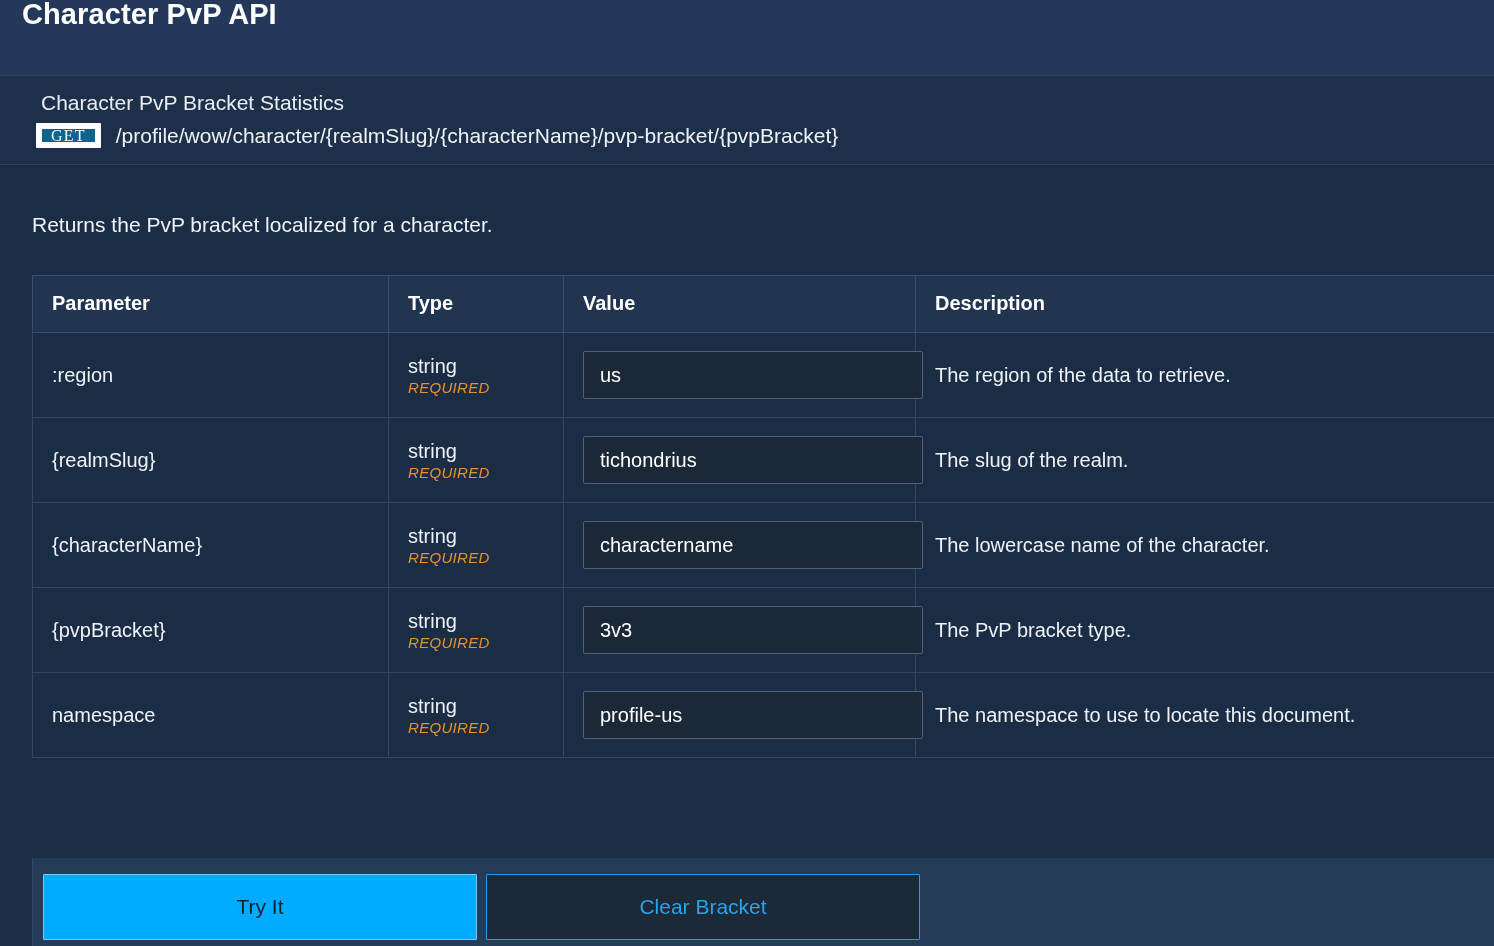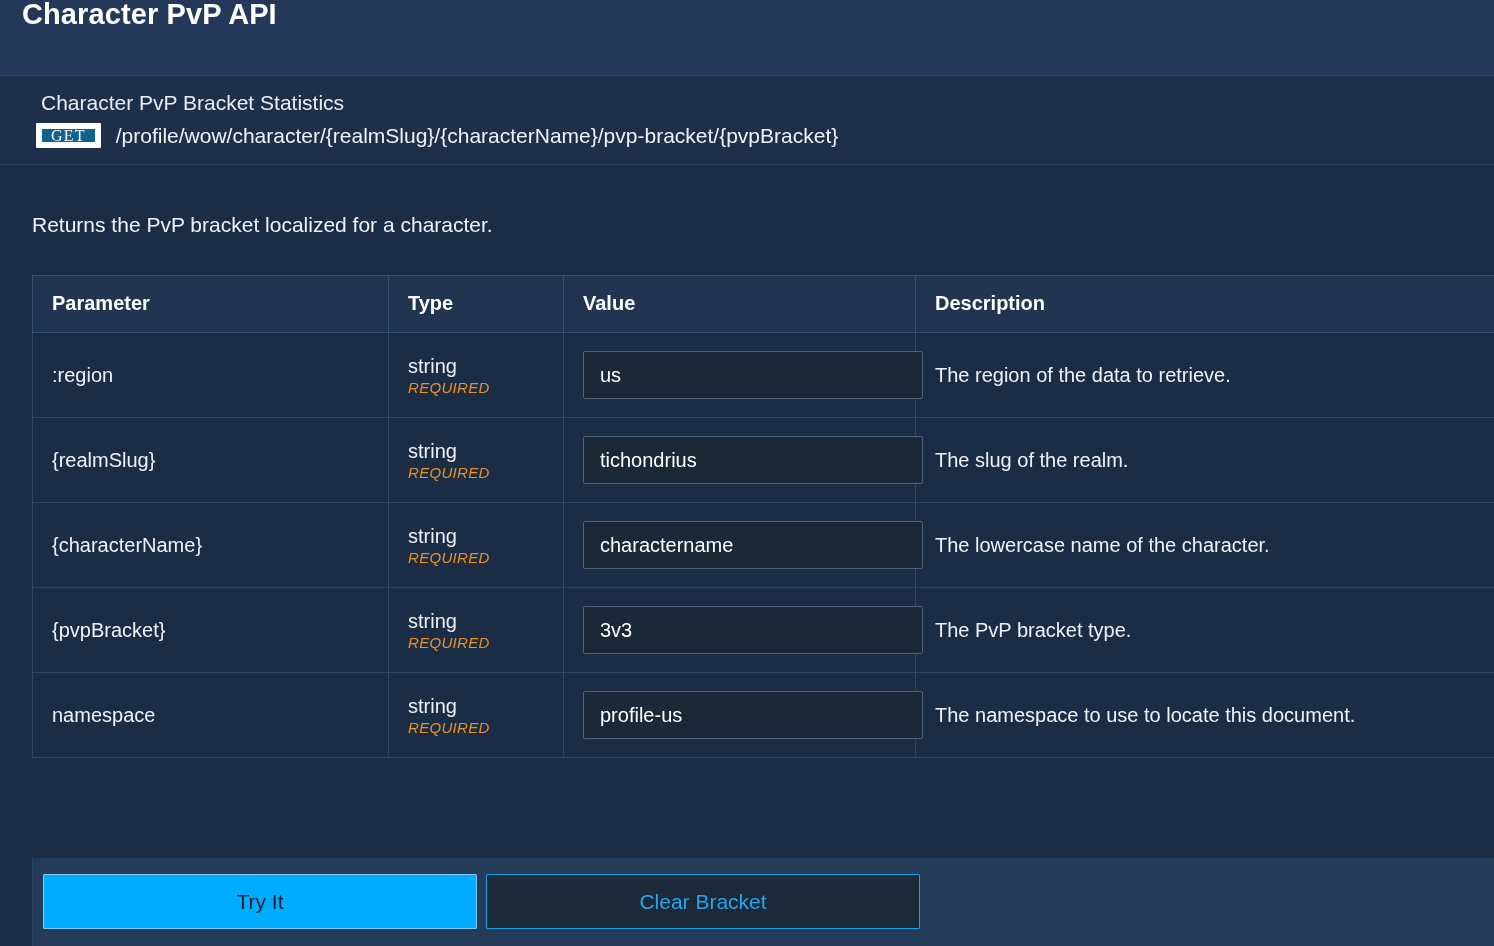--- a/index.html
+++ b/index.html
@@ -197,21 +197,21 @@
     width: 1462px;
     height: 88px;
     background: #253c58;
     box-sizing: border-box;
     border-left: 1px solid #2d4764;
     padding: 16px 0 0 10px;
     display: flex;
     align-items: flex-start;
   }
   .btn {
-    height: 55px;
+    height: 66px;
     box-sizing: border-box;
     font-family: "Liberation Sans", sans-serif;
     font-size: 21px;
     cursor: pointer;
     display: inline-flex;
     align-items: center;
     justify-content: center;
     border-radius: 1px;
   }
   .btn-primary {

